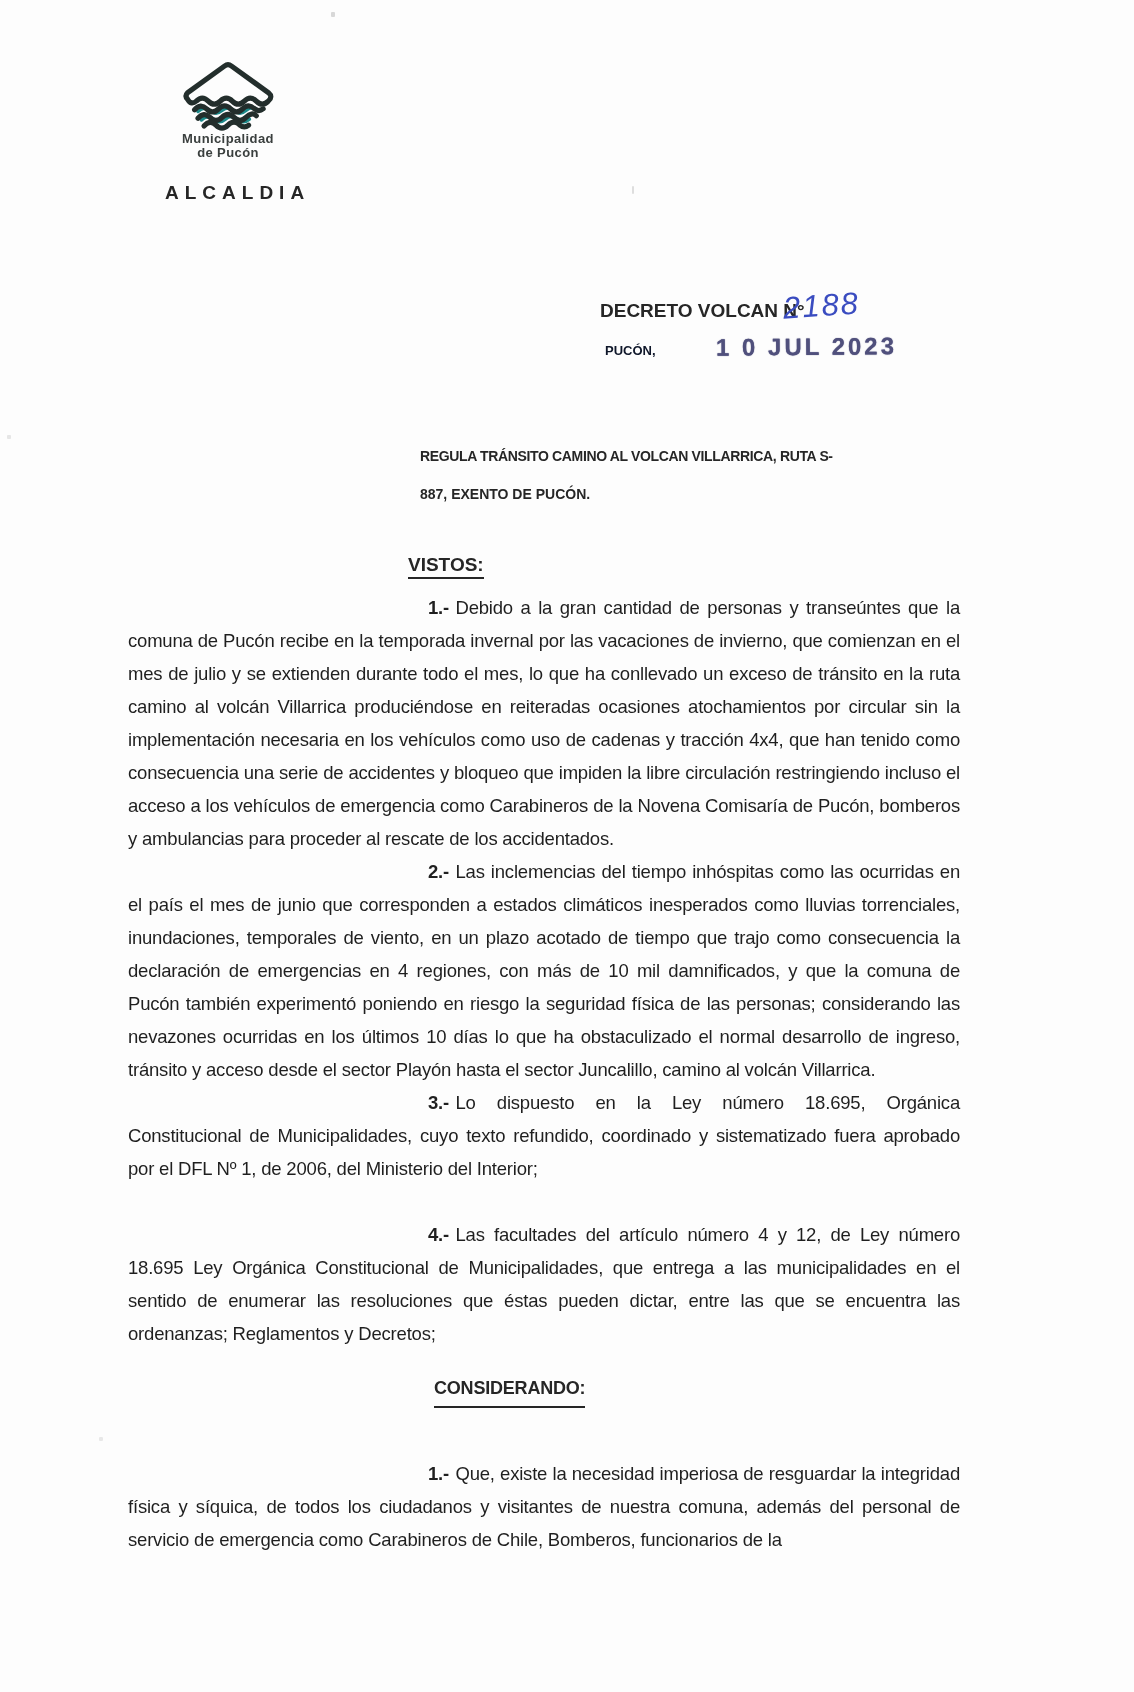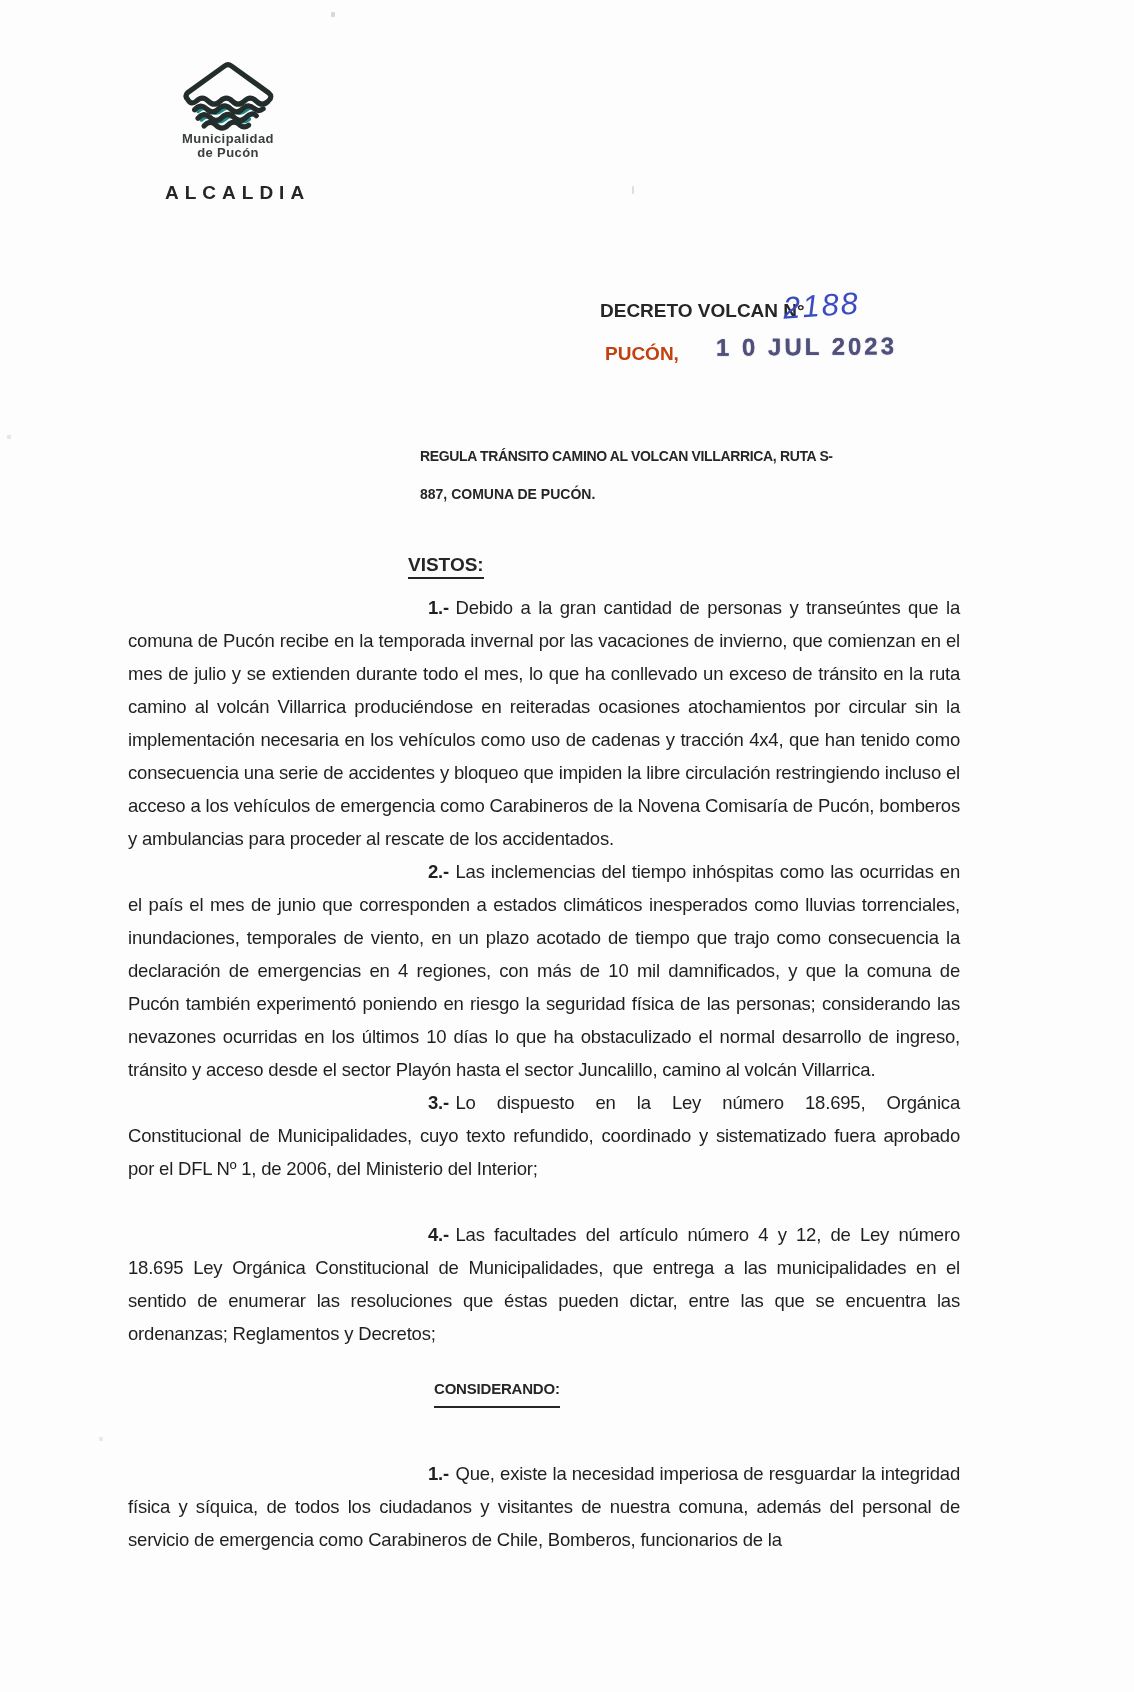--- a/index.html
+++ b/index.html
@@ -21,21 +21,21 @@
     position:absolute;left:165px;top:182px;
     font-size:19px;font-weight:bold;color:#262626;letter-spacing:6px;
   }
   
   .decree-label{position:absolute;left:600px;top:300px;font-size:19px;font-weight:bold;color:#262626;}
   .decree-number{
     position:absolute;left:783px;top:288px;
     font-size:31px;font-style:italic;color:#3a4cc0;
     transform:rotate(-4deg);letter-spacing:2px;
   }
-  .place-label{position:absolute;left:605px;top:343px;font-size:19px;font-weight:bold;color:#c2410c;}
+  .place-label{position:absolute;left:605px;top:343px;font-size:13px;font-weight:bold;color:#0f172a;}
   .date-stamp{
     position:absolute;left:716px;top:333px;
     font-size:24px;font-weight:bold;color:#50507c;
     letter-spacing:3px;transform:rotate(-.5deg);
     text-shadow:0 0 1px #50507c;
   }
   
   .doc-title{position:absolute;left:420px;top:437px;width:528px;
     font-size:14px;font-weight:bold;color:#262626;line-height:38px;}
   .doc-title .tline1{white-space:nowrap;letter-spacing:-.35px;}
@@ -49,21 +49,21 @@
   .body-flow{
     position:absolute;left:128px;top:591px;width:832px;
     font-size:18.5px;line-height:33px;letter-spacing:-.2px;
     text-align:justify;color:#1f1f1f;
   }
   .par{margin:0;text-indent:300px;}
   .par-gap{margin-top:33px;}
   .pnum{font-weight:bold;margin-right:.35em;}
   .considerando-heading{
     margin:22px 0 0 306px;text-indent:0;
-    font-size:15px;font-weight:bold;color:#262626;text-align:left;
+    font-size:18px;font-weight:bold;color:#262626;text-align:left;
   }
   .after-heading{margin-top:49px;}
   
   .speck{position:absolute;background:#b9b9b9;border-radius:1px;}
   .speck-1{left:331px;top:12px;width:4px;height:5px;opacity:.55;}
   .speck-2{left:632px;top:186px;width:2px;height:8px;opacity:.45;}
   .speck-3{left:7px;top:435px;width:4px;height:4px;opacity:.35;}
   .speck-4{left:99px;top:1437px;width:4px;height:4px;opacity:.3;}
 </style>
 </head>
@@ -90,21 +90,21 @@
   </div>
   <div class="alcaldia">ALCALDIA</div>
 
   <div class="decree-label">DECRETO VOLCAN N°</div>
   <div class="decree-number">2188</div>
   <div class="place-label">PUCÓN,</div>
   <div class="date-stamp">1 0 JUL 2023</div>
 
   <div class="doc-title">
     <div class="tline1">REGULA TRÁNSITO CAMINO AL VOLCAN VILLARRICA, RUTA S-</div>
-    <div class="tline2">887, COMUNA DE PUCÓN.</div>
+    <div class="tline2">887, EXENTO DE PUCÓN.</div>
   </div>
 
   <div class="vistos-heading">
     <span class="underlined">VISTOS:</span>
   </div>
 
   <div class="body-flow">
     <p class="par"><b class="pnum">1.-</b><span>Debido a la gran cantidad de personas y transeúntes que la comuna de Pucón recibe en la temporada invernal por las vacaciones de invierno, que comienzan en el mes de julio y se extienden durante todo el mes, lo que ha conllevado un exceso de tránsito en la ruta camino al volcán Villarrica produciéndose en reiteradas ocasiones atochamientos por circular sin la implementación necesaria en los vehículos como uso de cadenas y tracción 4x4, que han tenido como consecuencia una serie de accidentes y bloqueo que impiden la libre circulación restringiendo incluso el acceso a los vehículos de emergencia como Carabineros de la Novena Comisaría de Pucón, bomberos y ambulancias para proceder al rescate de los accidentados.</span></p>
     <p class="par"><b class="pnum">2.-</b><span>Las inclemencias del tiempo inhóspitas como las ocurridas en el país el mes de junio que corresponden a estados climáticos inesperados como lluvias torrenciales, inundaciones, temporales de viento, en un plazo acotado de tiempo que trajo como consecuencia la declaración de emergencias en 4 regiones, con más de 10 mil damnificados, y que la comuna de Pucón también experimentó poniendo en riesgo la seguridad física de las personas; considerando las nevazones ocurridas en los últimos 10 días lo que ha obstaculizado el normal desarrollo de ingreso, tránsito y acceso desde el sector Playón hasta el sector Juncalillo, camino al volcán Villarrica.</span></p>
     <p class="par"><b class="pnum">3.-</b><span>Lo dispuesto en la Ley número 18.695, Orgánica Constitucional de Municipalidades, cuyo texto refundido, coordinado y sistematizado fuera aprobado por el DFL Nº 1, de 2006, del Ministerio del Interior;</span></p>

